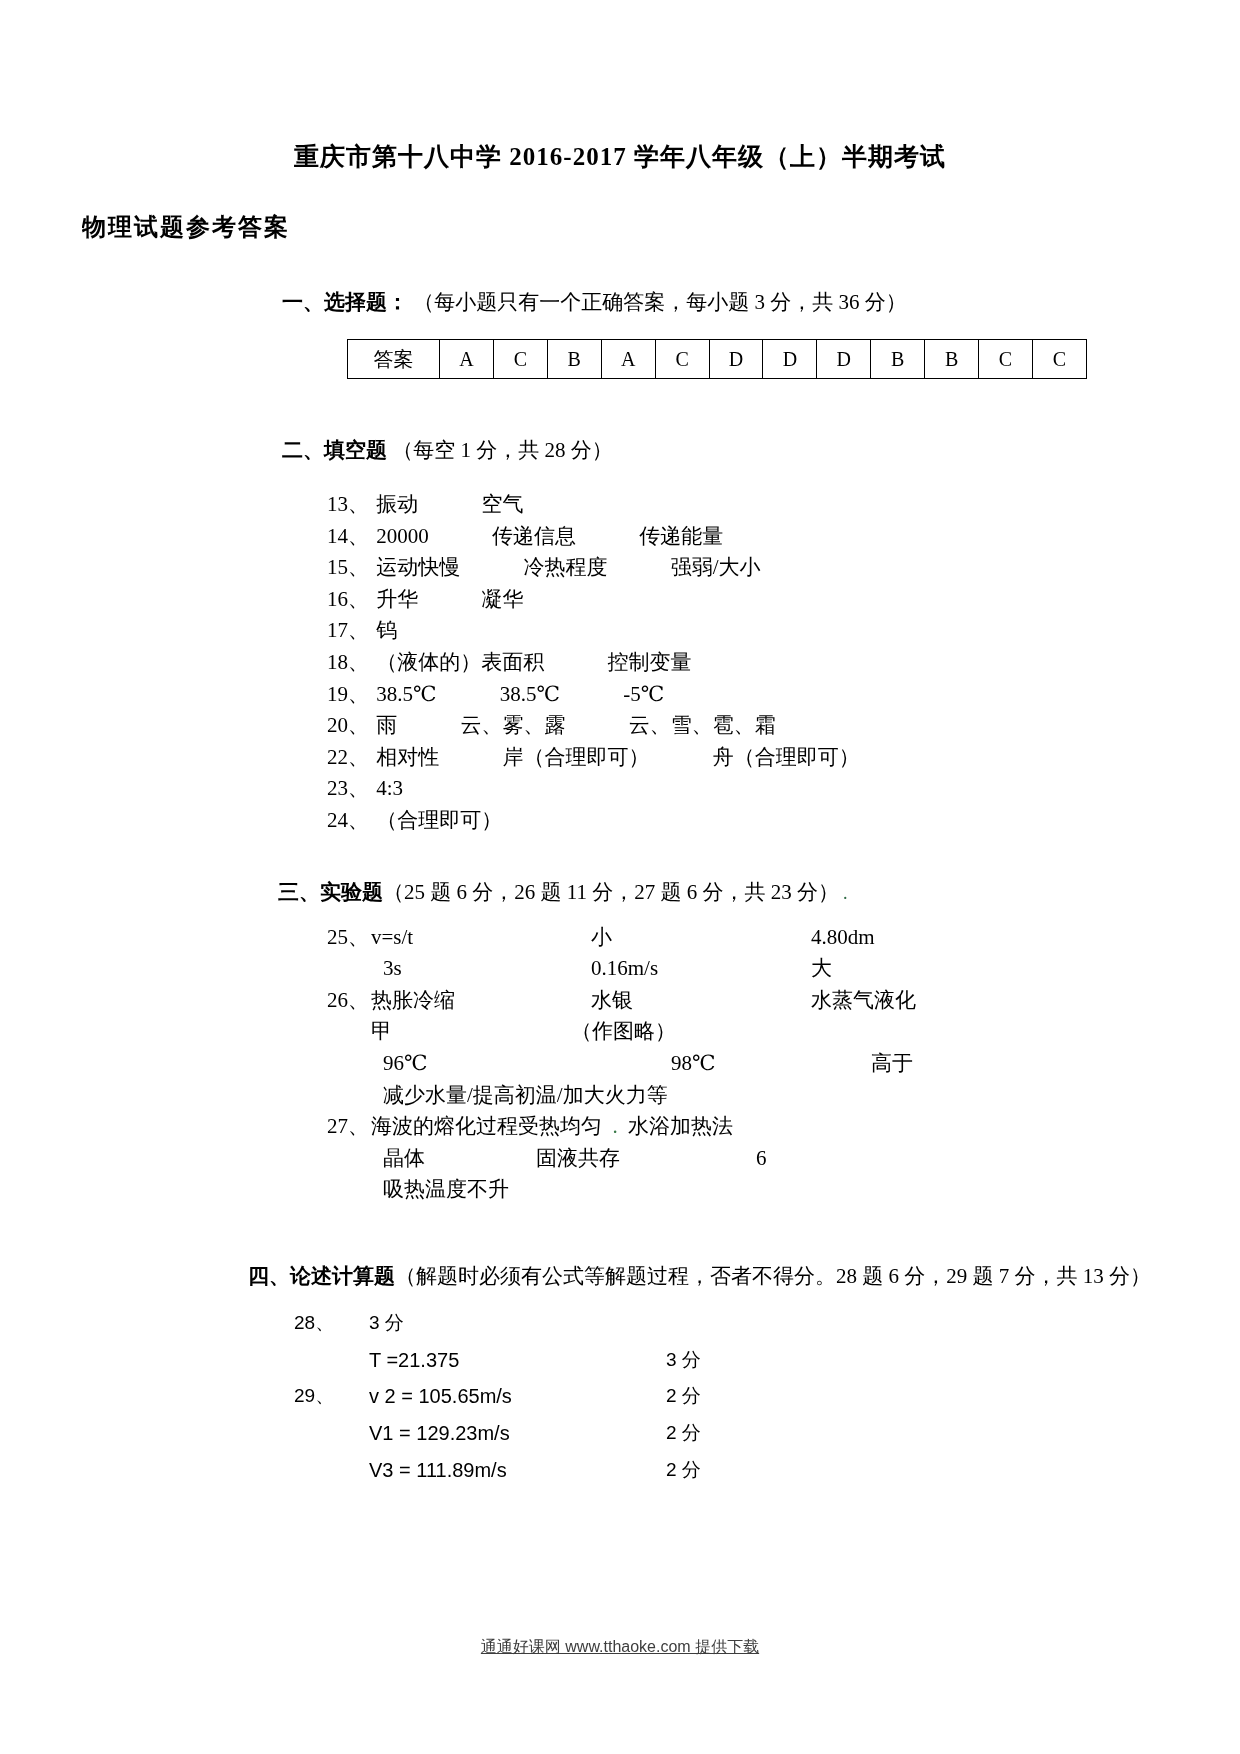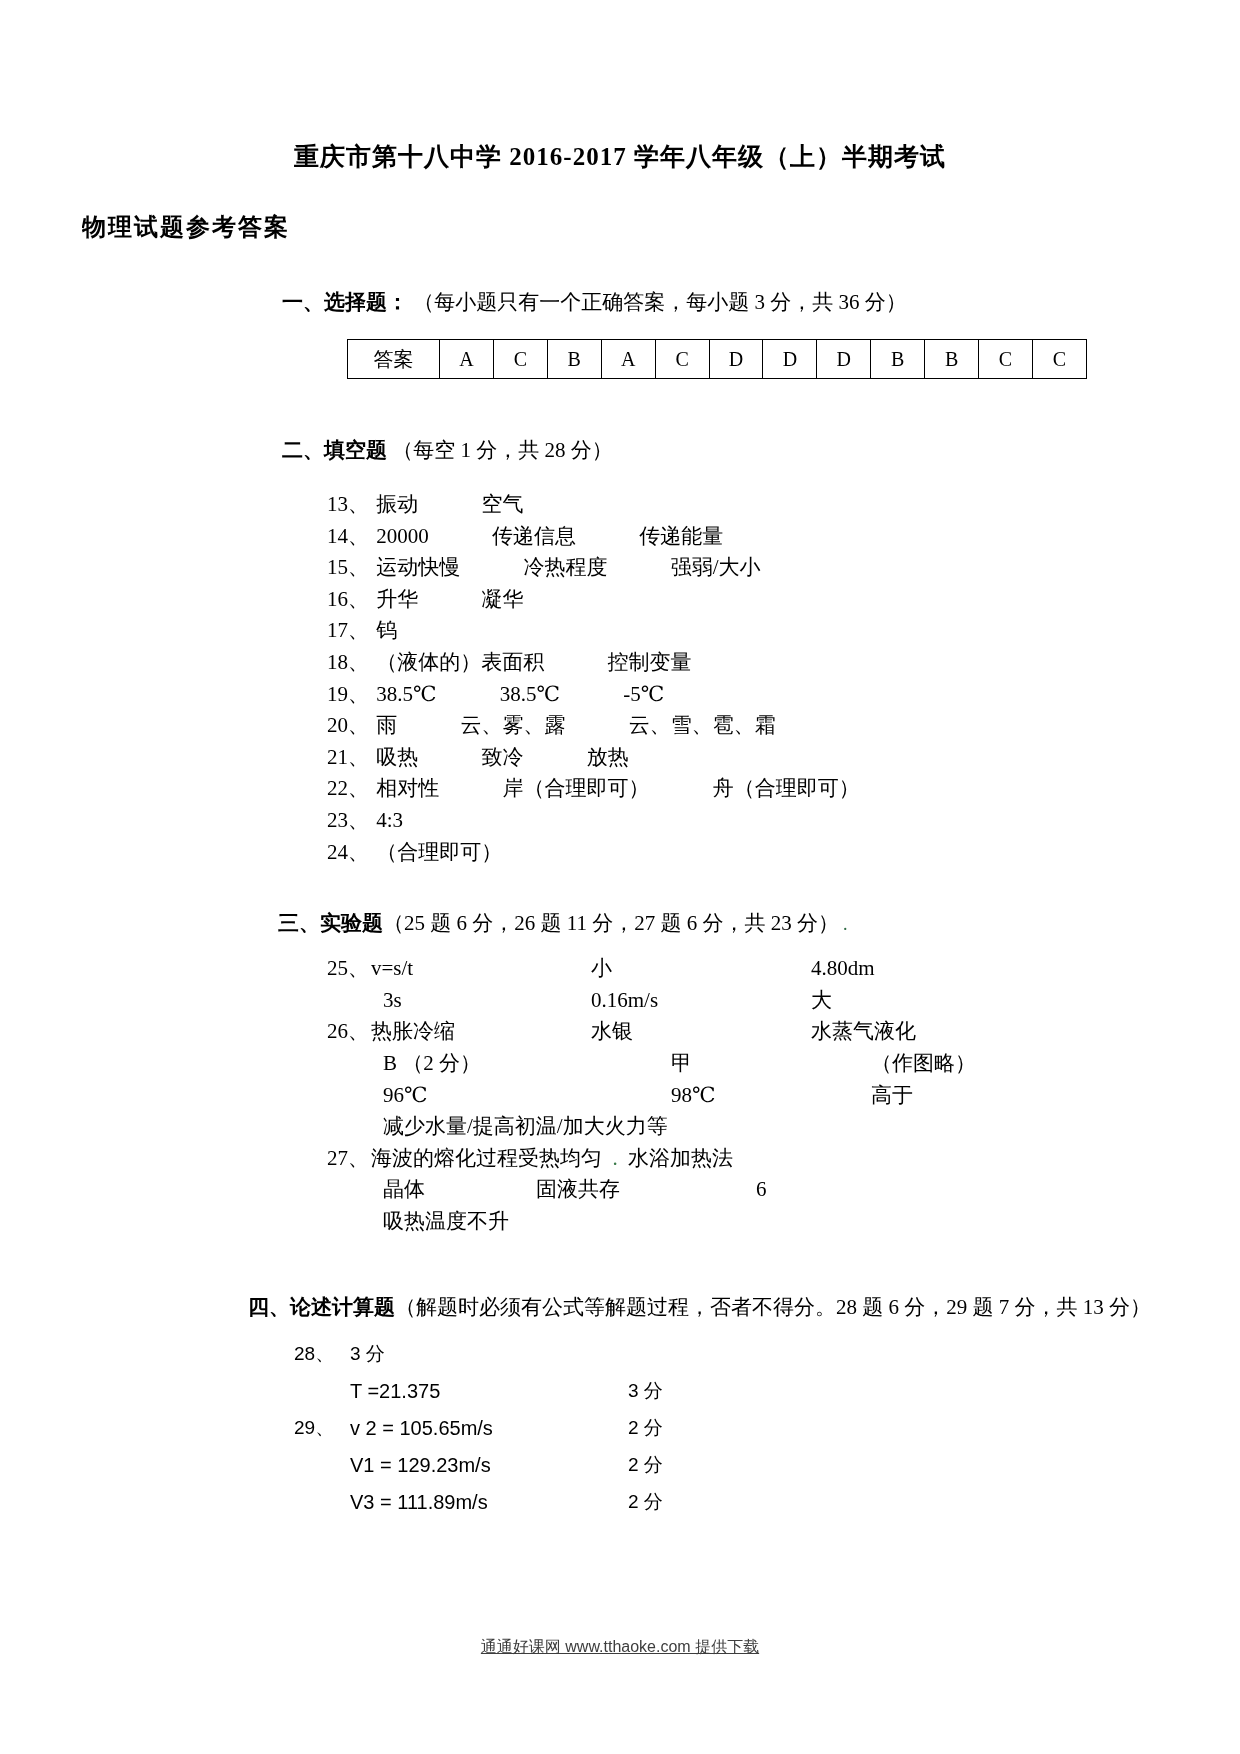--- a/index.html
+++ b/index.html
@@ -70,21 +70,21 @@
   .sec4-para {
     margin:52px 0 0 130px;
     width:1000px;
     font-size:21px;
     line-height:37px;
     text-indent:36px;
   }
   .sec4-para .lbl { font-weight:bold; }
 
   .calc-block { margin:10px 0 0 212px; font-family:"Liberation Sans","DejaVu Sans",sans-serif; }
-  .calc-line { display:flex; font-size:20px; line-height:36.8px; }
+  .calc-line { display:flex; font-size:20px; line-height:36.8px;gap:19px; }
   .calc-num { flex:0 0 56px; font-size:19px; }
   .calc-expr { flex:0 0 278px; }
   .calc-score { font-size:19px; }
 
   .footer {
     position:absolute;
     left:0; right:0; bottom:96px;
     text-align:center;
     font-size:16px;
     color:#3d3d3d;
@@ -168,26 +168,20 @@
       <span class="part">38.5℃</span>
       <span class="part">-5℃</span>
     </div>
     <div class="fill-item">
       <span class="num">20、</span>
       <span class="part">雨</span>
       <span class="part">云、雾、露</span>
       <span class="part">云、雪、雹、霜</span>
     </div>
     <div class="fill-item">
-      <span class="num">21、</span>
-      <span class="part">吸热</span>
-      <span class="part">致冷</span>
-      <span class="part">放热</span>
-    </div>
-    <div class="fill-item">
       <span class="num">22、</span>
       <span class="part">相对性</span>
       <span class="part">岸（合理即可）</span>
       <span class="part">舟（合理即可）</span>
     </div>
     <div class="fill-item">
       <span class="num">23、</span>
       <span class="part">4:3</span>
     </div>
     <div class="fill-item">
@@ -214,21 +208,20 @@
       <span class="exp-part last">大</span>
     </div>
     <div class="exp-line">
       <span class="exp-num">26、</span>
       <span class="exp-part">热胀冷缩</span>
       <span class="exp-part">水银</span>
       <span class="exp-part last">水蒸气液化</span>
     </div>
     <div class="exp-line">
       <span class="exp-num"></span>
-      <span class="exp-part exp-indent" style="min-width:300px">B （2 分）</span>
       <span class="exp-part" style="min-width:200px">甲</span>
       <span class="exp-part last">（作图略）</span>
     </div>
     <div class="exp-line">
       <span class="exp-num"></span>
       <span class="exp-part exp-indent" style="min-width:300px">96℃</span>
       <span class="exp-part" style="min-width:200px">98℃</span>
       <span class="exp-part last">高于</span>
     </div>
     <div class="exp-line">

